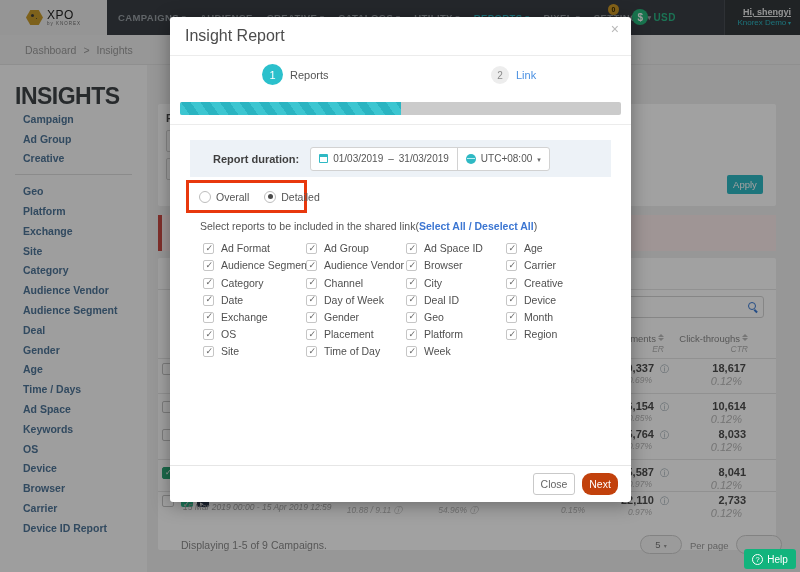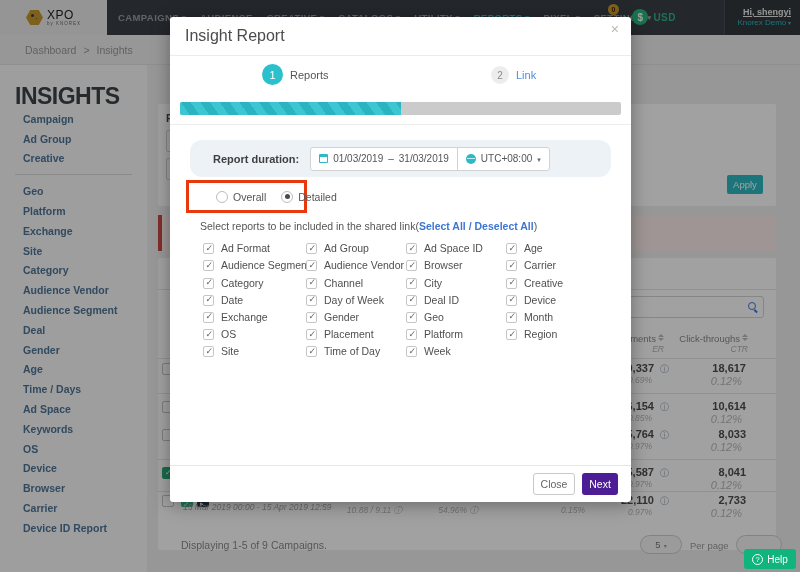--- a/index.html
+++ b/index.html
@@ -96,50 +96,50 @@
   .m-close{position:absolute;right:12px;top:4px;font-size:14px;color:#b8b8b8;cursor:pointer;}
   .m-hline{position:absolute;left:0;right:0;border-top:1px solid #ececec;}
   .step-circle{position:absolute;border-radius:50%;display:flex;align-items:center;justify-content:center;font-size:11px;}
   .sc1{left:92px;top:47px;width:21px;height:21px;background:#2bc0cc;color:#fff;}
   .sc2{left:321px;top:49px;width:18px;height:18px;background:#ededed;color:#8a8a8a;font-size:10px;}
   .step-label{position:absolute;font-size:11px;}
   .sl1{left:120px;top:52px;color:#555;}
   .sl2{left:346px;top:52px;color:#4a90e2;}
   .progress{position:absolute;left:10px;right:10px;top:85px;height:13px;background:#cbcbcb;border-radius:2px;overflow:hidden;}
   .progress-fill{height:100%;background:repeating-linear-gradient(55deg,#3cc6d1 0,#3cc6d1 8px,#2ab4c1 8px,#2ab4c1 16px);}
-  .dur-box{position:absolute;left:20px;top:123px;width:421px;height:37px;background:#edf2f7;display:flex;align-items:center;padding-left:23px;gap:11px;border-radius:12px;}
+  .dur-box{position:absolute;left:20px;top:123px;width:421px;height:37px;background:#edf2f7;display:flex;align-items:center;padding-left:23px;gap:11px;}
   .dur-label{font-size:11px;font-weight:bold;color:#3f3f3f;}
   .dur-group{display:flex;height:24px;border:1px solid #d2d2d2;border-radius:3px;background:#fff;}
   .dur-seg{display:flex;align-items:center;gap:5px;padding:0 8px;font-size:10px;color:#555;cursor:pointer;}
   .dur-seg + .dur-seg{border-left:1px solid #d2d2d2;}
   .globe-icon{width:10px;height:10px;border-radius:50%;background:#2fb9c4;position:relative;}
   .globe-icon::after{content:"";position:absolute;left:1px;top:4px;width:8px;height:1px;background:#bfeef3;}
   .dd-caret::after{content:"▾";font-size:7px;color:#666;}
-  .redbox{position:absolute;left:16px;top:163px;width:121px;height:33px;border:3px solid #e8380d;display:flex;align-items:center;padding-left:27px;gap:15px;}
+  .redbox{position:absolute;left:16px;top:163px;width:121px;height:33px;border:3px solid #e8380d;display:flex;align-items:center;padding-left:10px;gap:15px;}
   .radio-item{display:flex;align-items:center;gap:5px;cursor:pointer;}
   .radio{width:12px;height:12px;border:1px solid #bdbdbd;border-radius:50%;background:#fff;display:flex;align-items:center;justify-content:center;}
   .radio .dot{width:5px;height:5px;border-radius:50%;background:#4a4a4a;}
   .radio-label{font-size:10.5px;color:#555;}
   .select-line{position:absolute;left:30px;top:203px;font-size:10.5px;color:#555;}
   .bluelink{color:#3c76d2;font-weight:bold;cursor:pointer;}
   .rgrid{position:absolute;left:33px;top:220px;display:grid;grid-template-columns:103px 100px 100px 92px;grid-auto-rows:17.2px;}
   .gitem{display:flex;align-items:flex-end;gap:7px;cursor:pointer;}
   .gcbx{width:11px;height:11px;border:1px solid #c6c6c6;border-radius:2px;background:#fff;position:relative;flex:none;}
   .gcbx::after{content:"✓";position:absolute;left:1.5px;top:-1.5px;font-size:9px;color:#666;}
   .glabel{font-size:10.5px;color:#4f4f4f;white-space:nowrap;}
   .clist{position:absolute;left:20px;top:364px;width:421px;}
   .clist-header{height:25px;background:#3fc3cf;color:#fff;font-size:12px;display:flex;align-items:center;padding-left:12px;}
   .clist-body{border:1px solid #ddd;border-top:none;}
   .clist-item{height:35px;display:flex;align-items:center;padding-left:15px;gap:17px;}
   .gcheck{width:12px;height:12px;border:1px solid #5cb85c;border-radius:50%;position:relative;flex:none;}
   .gcheck::after{content:"✓";position:absolute;left:2.5px;top:-1px;font-size:8px;color:#5cb85c;}
   .clink{font-size:10.5px;color:#4a87d3;cursor:pointer;}
   .m-footer{position:absolute;left:0;right:0;bottom:0;height:37px;border-top:1px solid #e6e6e6;display:flex;align-items:center;justify-content:flex-end;gap:7px;padding-right:13px;}
   .btn-close{width:42px;height:22px;border:1px solid #c9c9c9;border-radius:3px;background:#fff;color:#666;font-size:10.5px;display:flex;align-items:center;justify-content:center;cursor:pointer;}
-  .btn-next{width:36px;height:22px;border-radius:3px;background:#4c1d95;color:#fff;font-size:10.5px;display:flex;align-items:center;justify-content:center;cursor:pointer;}
+  .btn-next{width:36px;height:22px;border-radius:9px;background:#c2410c;color:#fff;font-size:10.5px;display:flex;align-items:center;justify-content:center;cursor:pointer;}
 </style>
 </head>
 <body>
 
 <div class="page">
 
   <div>
 
     <div class="nav">
       <div class="logo-box">

